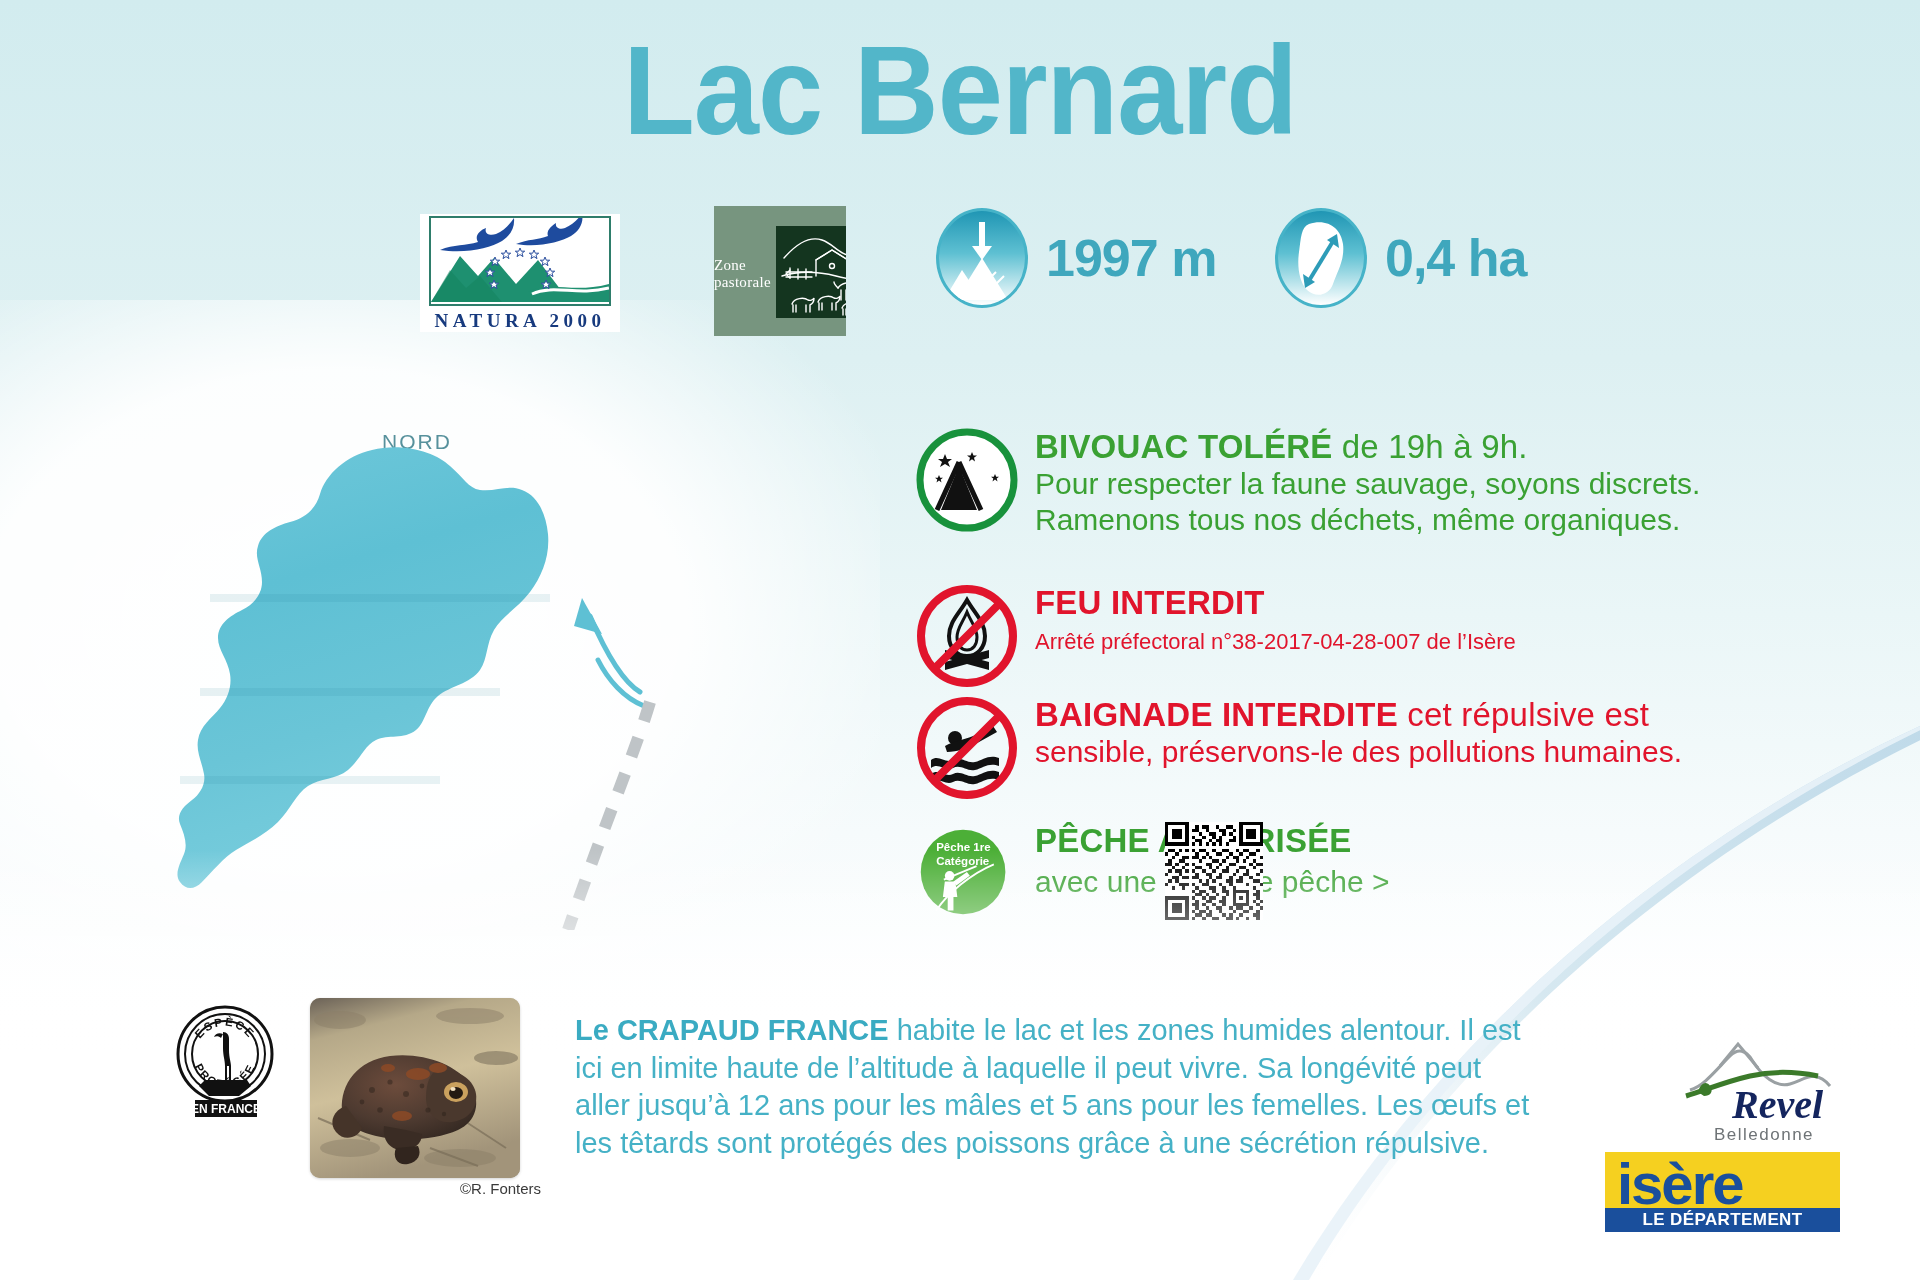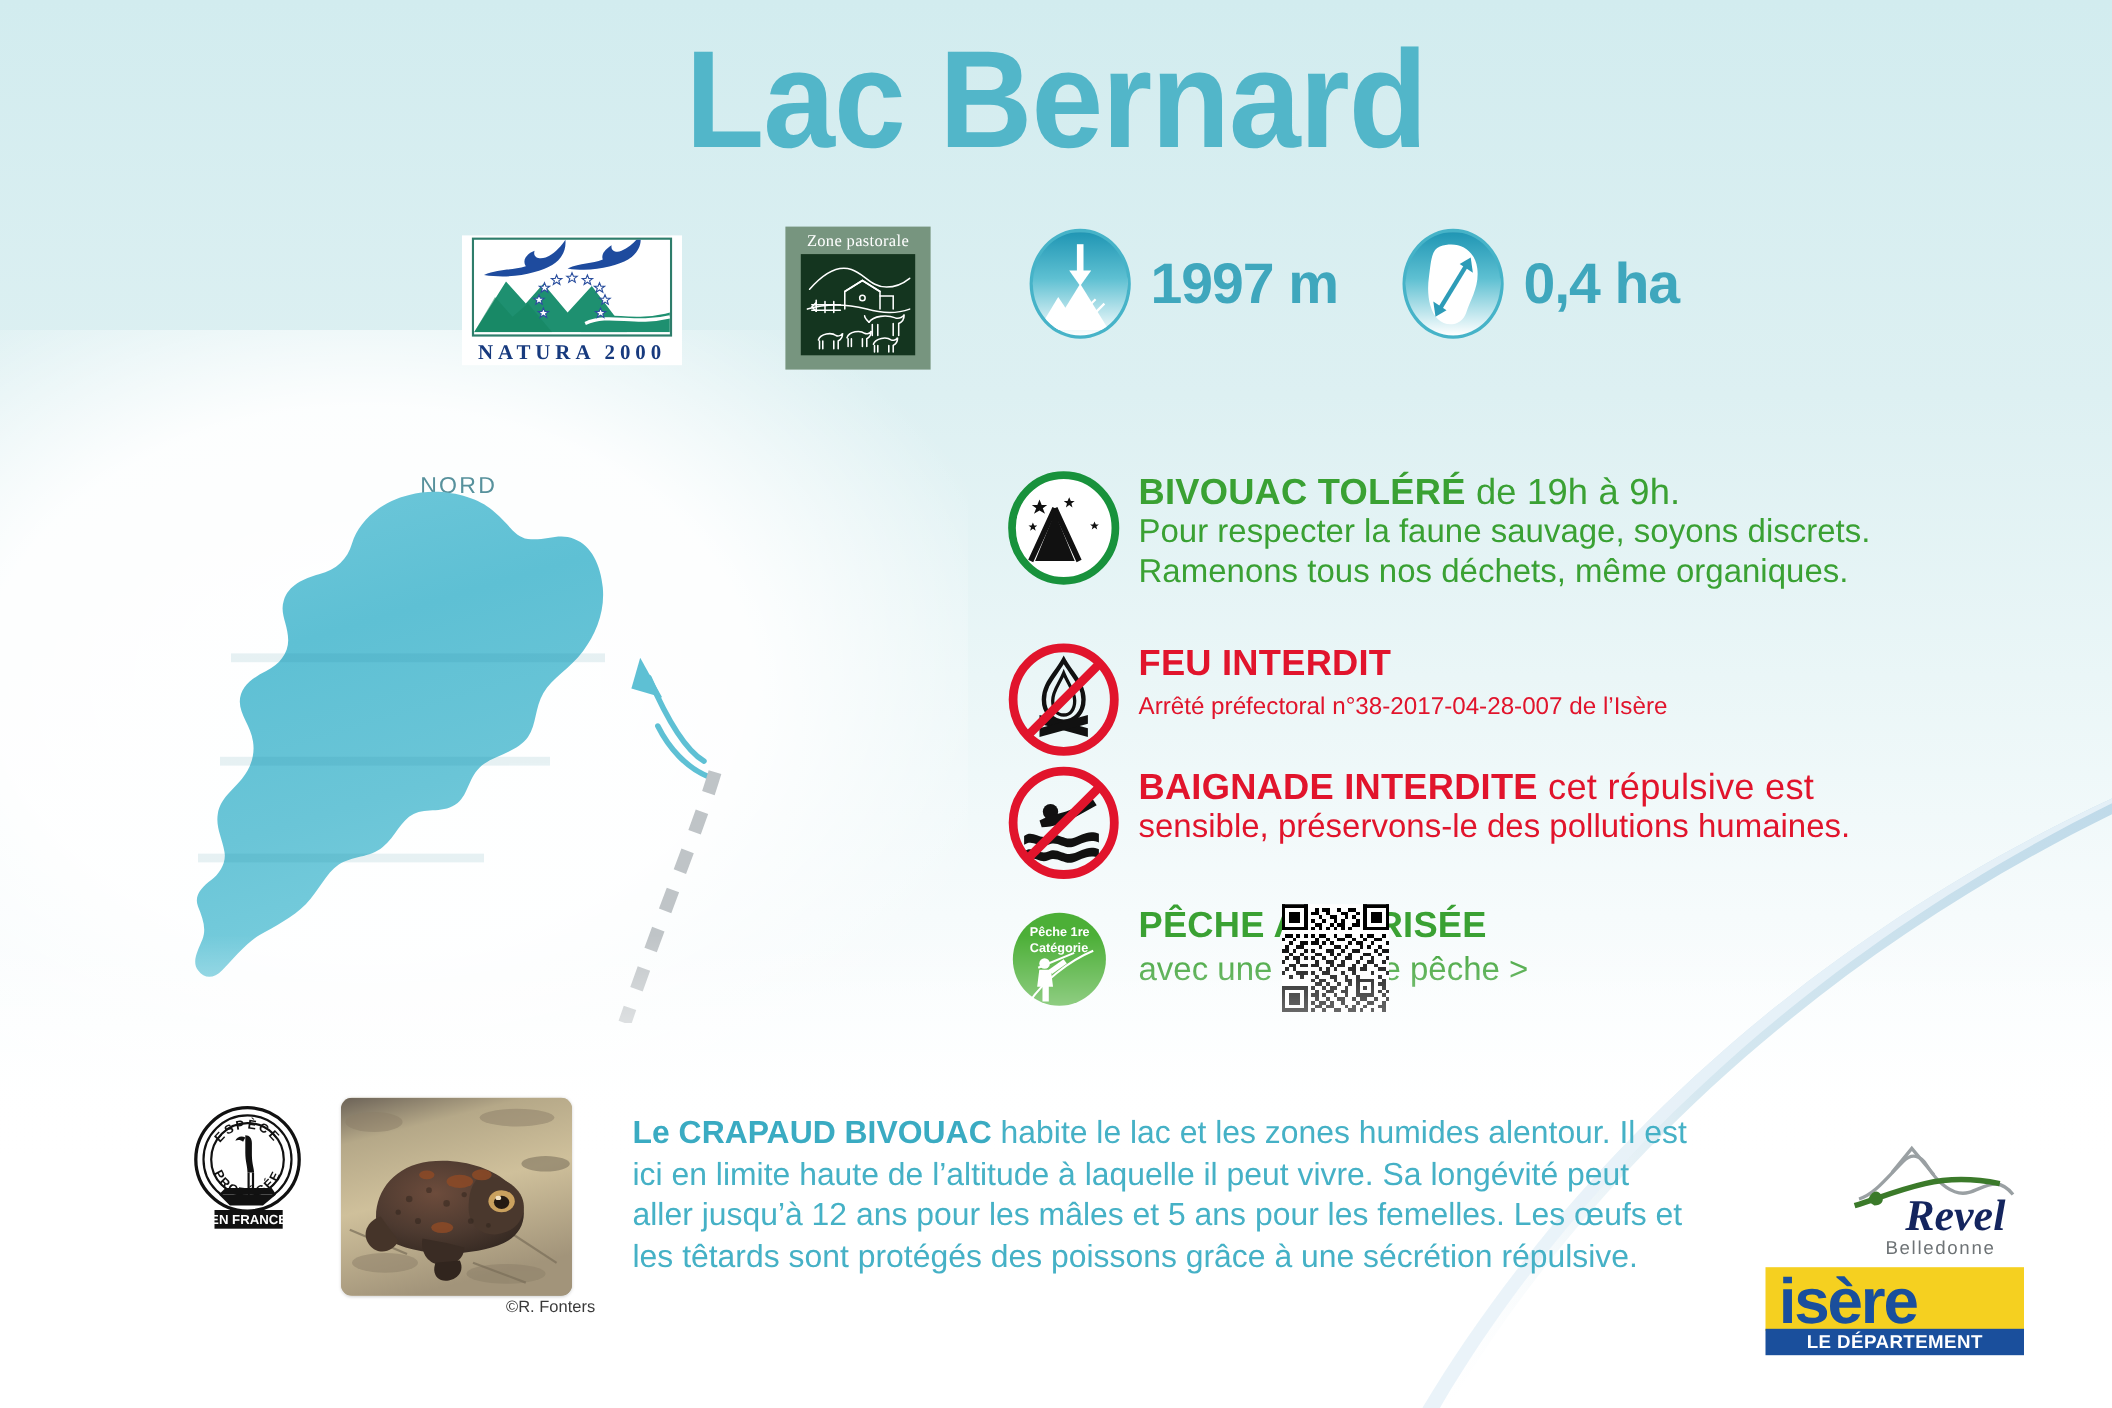--- a/index.html
+++ b/index.html
@@ -40,21 +40,21 @@
 
   .natura{position:absolute;left:420px;top:18px;width:200px;height:118px;background:#ffffff;}
   .natura .frame{position:absolute;left:9px;top:2px;right:9px;bottom:26px;border:2px solid #2e7d6b;box-sizing:border-box;}
   .natura .word{
     position:absolute;left:0;right:0;bottom:0px;text-align:center;
     font-family:"Liberation Serif",serif;font-weight:bold;color:#173a7e;
     font-size:19px;letter-spacing:4.5px;
   }
 
   .pastorale{position:absolute;left:714px;top:10px;width:132px;height:130px;background:#77957f;
-             display:flex;flex-direction:column;align-items:center;}
+             display:flex;flex-direction:row;align-items:center;}
   .pastorale .cap{color:#fff;font-family:"Liberation Serif",serif;font-size:15px;margin-top:6px;letter-spacing:.3px;}
   .pastorale .pic{width:104px;height:92px;background:#14351f;margin-top:2px;position:relative;overflow:hidden;}
 
   .statbadge{position:absolute;top:12px;display:flex;align-items:center;gap:18px;}
   .statbadge .disc{
     width:92px;height:100px;border-radius:50%;
     background:linear-gradient(to bottom,#2096b4 0%,#5ec0d2 45%,#ffffff 100%);
     border:3px solid #46b3c8;box-sizing:border-box;position:relative;overflow:hidden;
   }
   .statbadge .val{font-size:52px;font-weight:bold;color:#3fa7bd;letter-spacing:-1px;white-space:nowrap;}
@@ -663,21 +663,21 @@
           <circle cx="70" cy="112" r="2.8"></circle>
           <circle cx="52" cy="104" r="2.4"></circle>
         <circle cx="118" cy="112" r="2.6"></circle>
           <circle cx="134" cy="116" r="2.2"></circle>
       </g>
     </svg>
   </div>
   <div class="credit-txt">©R. Fonters</div>
 
   <div class="toadtext">
-    <b>Le CRAPAUD BIVOUAC</b><span> habite le lac et les zones humides alentour. Il est ici en limite haute de l’altitude à laquelle il peut vivre. Sa longévité peut aller jusqu’à 12 ans pour les mâles et 5 ans pour les femelles. Les œufs et les têtards sont protégés des poissons grâce à une sécrétion répulsive.</span>
+    <b>Le CRAPAUD FRANCE</b><span> habite le lac et les zones humides alentour. Il est ici en limite haute de l’altitude à laquelle il peut vivre. Sa longévité peut aller jusqu’à 12 ans pour les mâles et 5 ans pour les femelles. Les œufs et les têtards sont protégés des poissons grâce à une sécrétion répulsive.</span>
   </div>
 
   <div class="revel">
     <svg viewBox="0 0 160 120" width="160" height="120">
       <path d="M10 60 C24 56,36 40,50 26 C58 18,66 20,72 30 C82 46,96 58,110 54 C124 50,136 38,150 56" fill="none" stroke="#9aa0a3" stroke-width="3"></path>
       <path d="M40 36 L58 14 L78 38" fill="none" stroke="#9aa0a3" stroke-width="3"></path>
       <path d="M6 66 C26 60,44 52,70 46 C96 40,118 42,138 46" fill="none" stroke="#3b7a2a" stroke-width="5"></path>
       <path d="M18 62 C20 54,26 50,30 56 C34 62,30 66,24 66 Z" fill="#3b7a2a"></path>
       <text x="52" y="88" font-family="Liberation Serif, serif" font-style="italic" font-size="40" fill="#14255e" font-weight="bold">Revel</text>
       <text x="34" y="110" font-family="Liberation Sans, sans-serif" font-size="17" fill="#6e7376" letter-spacing="1.5">Belledonne</text>

